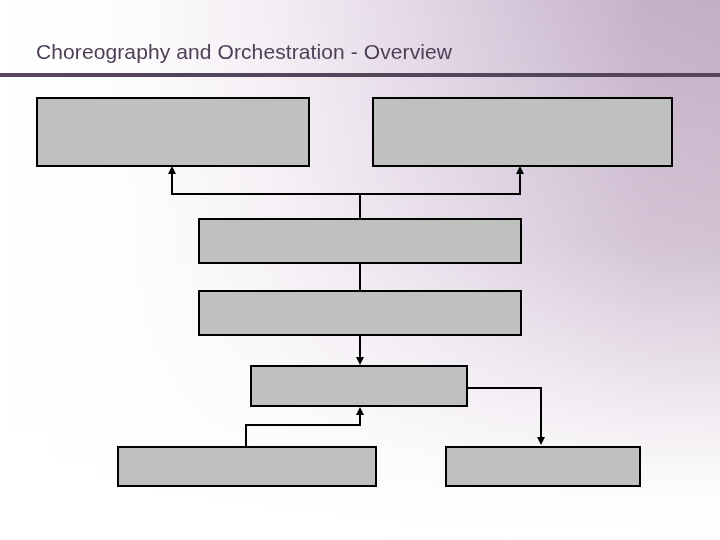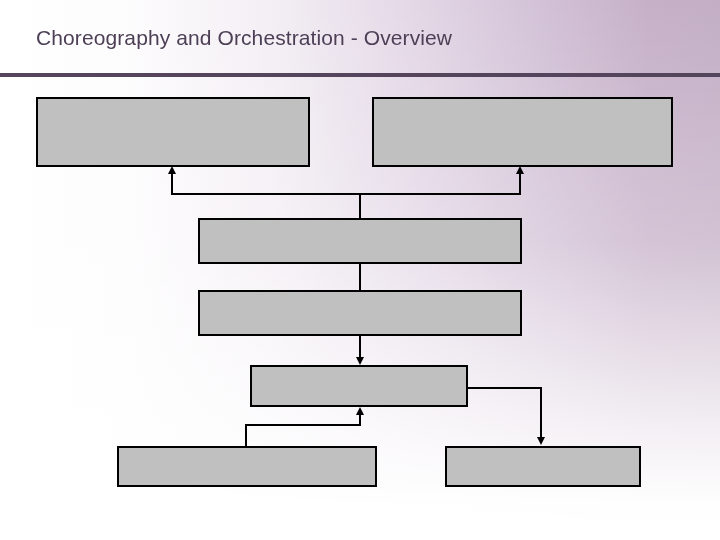--- a/index.html
+++ b/index.html
@@ -32,21 +32,21 @@
         #e3d7e6 58%,
         #d2c1d6 76%,
         #c6b0c8 90%,
         #c3aec5 100%);
     overflow: hidden;
   }
 
   #title {
     position: absolute;
     left: 36px;
-    top: 26px;
+    top: 40px;
     width: 640px;
     font-size: 21px;
     font-weight: 400;
     color: #4c3f56;
     letter-spacing: 0.1px;
     white-space: nowrap;
   }
 
   #divider {
     position: absolute;

